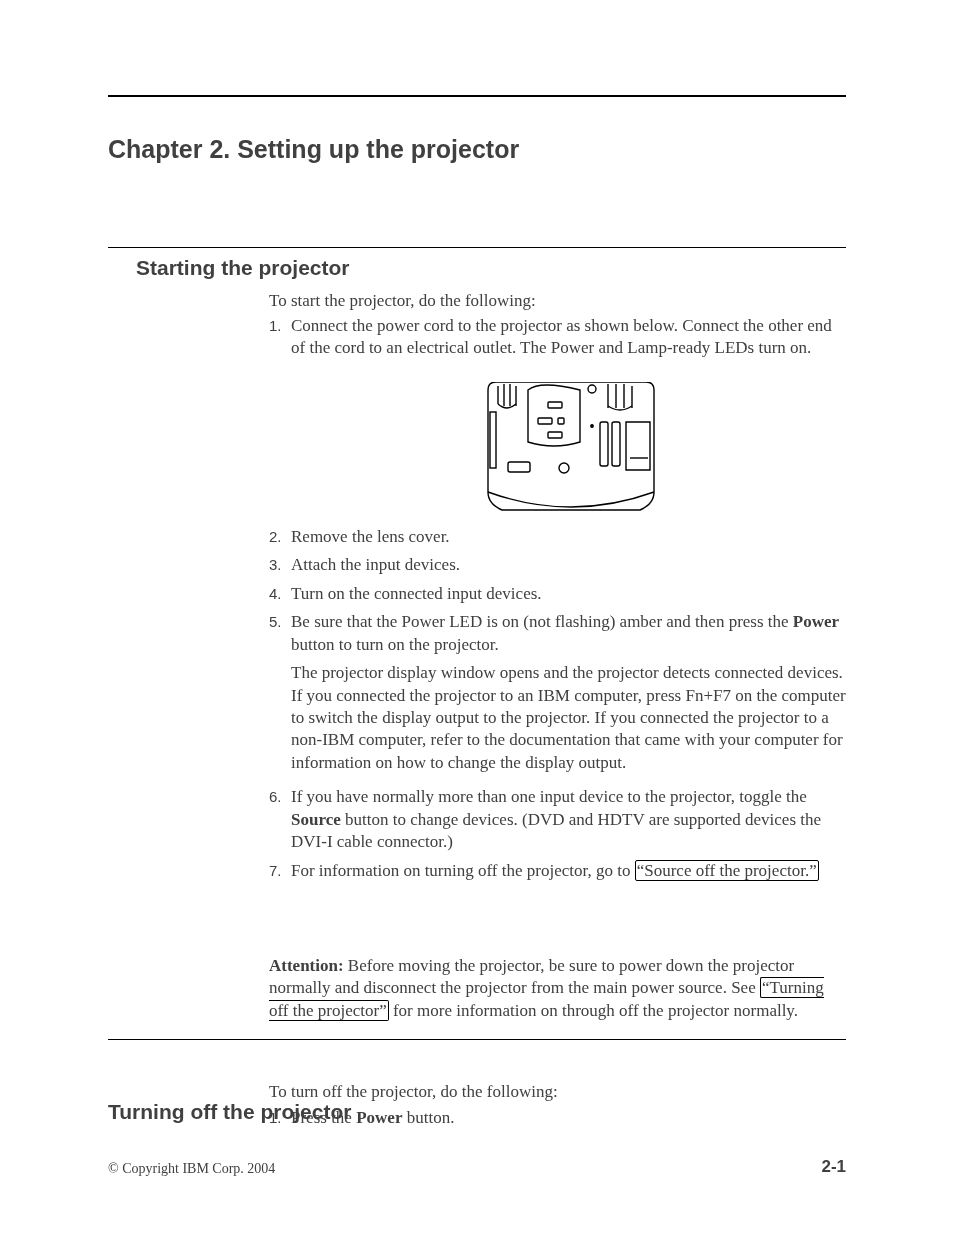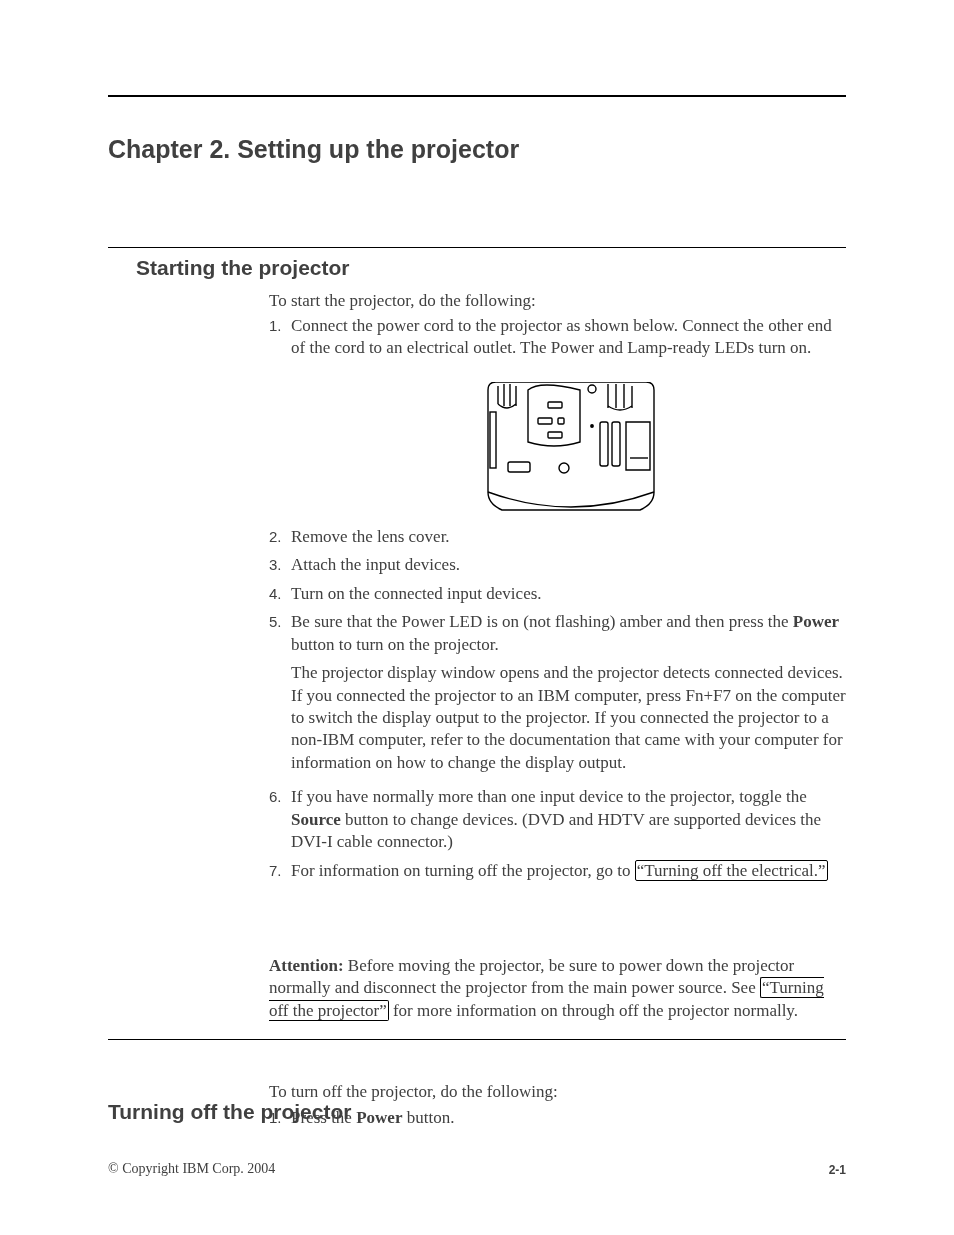--- a/index.html
+++ b/index.html
@@ -140,21 +140,21 @@
     left: 108px;
     bottom: 58px;
     font-size: 14px;
   }
   .footer-right {
     position: absolute;
     right: 108px;
     bottom: 58px;
     font-family: Helvetica, Arial, sans-serif;
     font-weight: 700;
-    font-size: 12px;
+    font-size: 17px;
   }
 </style>
 </head>
 <body>
 
 <div class="page">
   <div class="top-rule"></div>
 
   <div class="chapter-title">Chapter 2. Setting up the projector</div>
 
@@ -191,21 +191,21 @@
     </div>
     <div class="li">
       <div class="num">6.</div>
       <div class="txt">
         <span>If you have normally more than one input device to the projector, toggle the </span><span class="b">Source</span><span> button to change devices. (DVD and HDTV are supported devices the DVI-I cable connector.)</span>
       </div>
     </div>
     <div class="li">
       <div class="num">7.</div>
       <div class="txt">
-        <span>For information on turning off the projector, go to </span><span class="xref">“Turning off the electrical.”</span>
+        <span>For information on turning off the projector, go to </span><span class="xref">“Source off the projector.”</span>
       </div>
     </div>
   </div>
 
   <div class="figure">
     <svg viewBox="0 0 182 142" width="182" height="142" xmlns="http://www.w3.org/2000/svg">
       <g fill="none" stroke="#000" stroke-width="1.4">
 
         <path d="M8 8 Q8 0 16 0 L166 0 Q174 0 174 8 L174 110 Q174 122 160 128 L22 128 Q8 122 8 110 Z"></path>
         <path d="M8 110 Q91 140 174 110"></path>

